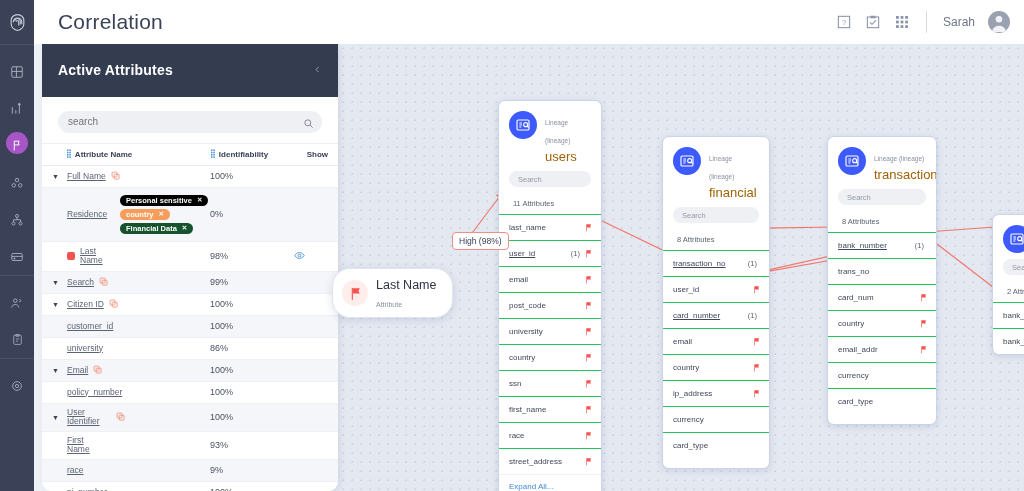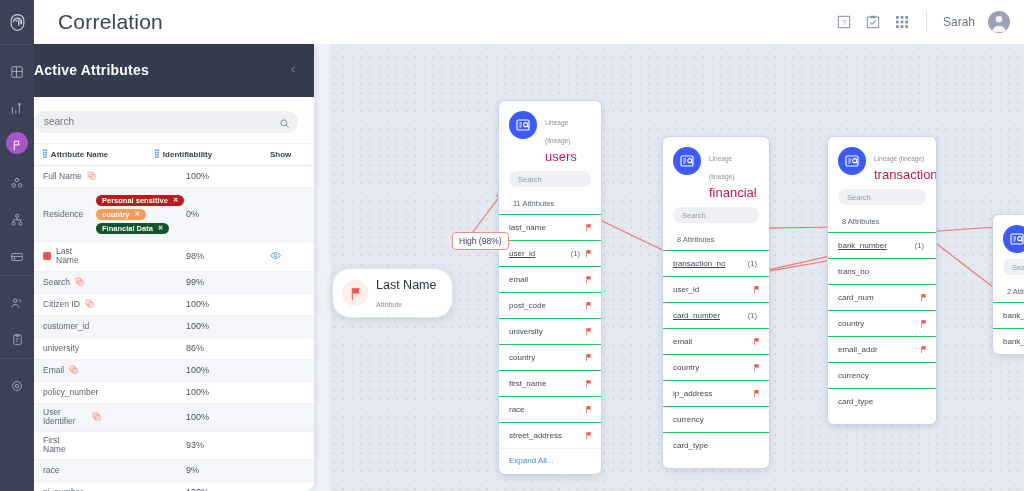--- a/index.html
+++ b/index.html
@@ -67,21 +67,21 @@
     position: absolute; left: 330px; top: 44px; right: 0; bottom: 0;
     background-color: #e4e8f1;
     background-image: radial-gradient(#cdd4e2 1px, transparent 1px);
     background-size: 9px 9px;
     overflow: hidden;
   }
   .canvas-lines { position: absolute; left: 0; top: 0; width: 694px; height: 447px; }
 
   
   .panel {
-    position: absolute; left: 18px; top: 44px; width: 296px; bottom: 0;
+    position: absolute; left: 42px; top: 44px; width: 296px; bottom: 0;
     background: #fff;
     box-shadow: 2px 0 6px rgba(40,50,80,.10);
     z-index: 20;
     display: flex; flex-direction: column; border-radius: 9px;
   }
   .panel-head {
     height: 55px; background: #343c50;
     display: flex; align-items: center; padding: 0 16px;
   }
   .panel-head h2 { font-size: 14px; color: #fff; font-weight: 700; letter-spacing: .2px; }
@@ -103,36 +103,36 @@
 
   .tbl-head {
     display: flex; align-items: center;
     padding: 6px 10px 6px 10px;
     border-top: 1px solid #edeff3;
     border-bottom: 1px solid #e7eaf0;
     font-size: 8px; font-weight: 700; color: #3b4257;
   }
   .th-name { flex: 1 1 auto; display:flex; align-items:center; gap:4px; padding-left: 14px;}
   .th-ident { width: 84px; display:flex; align-items:center; gap:4px; }
-  .th-show { width: 34px; text-align: left; margin-left: 32px; }
+  .th-show { width: 34px; text-align: right; }
   .grip { color: #4a90e2; font-size: 8px; letter-spacing: -1px; line-height: 1; }
 
   .rows { flex: 1 1 auto; overflow: hidden; }
   .row {
     display: flex; align-items: center;
     min-height: 22px;
     padding: 3px 10px;
     border-bottom: 1px solid #eef0f4;
     font-size: 8.5px; color: #5c6374;
   }
   .row.alt { background: #f4f6f9; }
   .row-name { flex: 1 1 auto; display: flex; align-items: center; gap: 5px; }
   .caret { width: 10px; color: #3b4257; font-size: 7px; flex: 0 0 10px; }
   .caret.empty { visibility: hidden; }
-  .row-label { line-height: 1.15; }
+  .row-label { line-height: 1.15; text-decoration: underline; }
   .row-ident { width: 84px; font-size: 9px; color: #4a5160; }
   .row-show { width: 34px; display:flex; align-items:center; }
   .copy-ico { display:inline-block; }
   .sq-red { width: 8px; height: 8px; background: #f4534d; border-radius: 2px; flex:0 0 8px; }
   .eye { color: #3d8bd6; }
 
   .chips { display: flex; flex-direction: column; gap: 3px; align-items: flex-start; padding-left: 4px;}
   .chip {
     display: inline-flex; align-items: center; gap: 5px;
     border-radius: 9px; padding: 1px 6px;
@@ -147,21 +147,21 @@
     box-shadow: 0 2px 7px rgba(50,70,120,.14);
     overflow: hidden;
   }
   .node-head { padding: 10px 10px 6px 10px; display: flex; align-items: flex-start; gap: 8px; }
   .node-badge {
     width: 28px; height: 28px; border-radius: 50%;
     background: #3d5afe; flex: 0 0 28px;
     display: flex; align-items: center; justify-content: center;
   }
   .node-kicker { font-size: 6.5px; color: #8a90a0; line-height: 1.3; }
-  .node-title { font-size: 13px; color: #be185d; font-weight: 400; line-height: 1.25; }
+  .node-title { font-size: 13px; color: #a16207; font-weight: 400; line-height: 1.25; }
   .node-search-wrap { padding: 0 10px 9px 10px; }
   .node-search {
     height: 16px; border-radius: 8px; background: #eef0f4;
     display: flex; align-items: center; padding: 0 9px;
     font-size: 7.5px; color: #9399a8;
   }
   .node-count {
     font-size: 7.5px; color: #5c6374; padding: 3px 22px 6px 14px;
   }
   .attr {
@@ -435,20 +435,29 @@
     <div class="attr">
         <span class="an">country</span>
         <span class="flag">
           <svg width="9" height="9" viewBox="0 0 24 24" fill="currentColor">
             <path d="M6 22V3h1.8v19z"></path>
             <path d="M8 3.6h11l-2.4 4.2L19 12H8z"></path>
           </svg>
         </span>
       </div>
     <div class="attr">
+        <span class="an">ssn</span>
+        <span class="flag">
+          <svg width="9" height="9" viewBox="0 0 24 24" fill="currentColor">
+            <path d="M6 22V3h1.8v19z"></path>
+            <path d="M8 3.6h11l-2.4 4.2L19 12H8z"></path>
+          </svg>
+        </span>
+      </div>
+    <div class="attr">
         <span class="an">first_name</span>
         <span class="flag">
           <svg width="9" height="9" viewBox="0 0 24 24" fill="currentColor">
             <path d="M6 22V3h1.8v19z"></path>
             <path d="M8 3.6h11l-2.4 4.2L19 12H8z"></path>
           </svg>
         </span>
       </div>
     <div class="attr">
         <span class="an">race</span>
@@ -677,21 +686,21 @@
         </span>
         <span class="row-ident">100%</span>
         <span class="row-show"></span>
       </div>
 
       <div class="row alt" style="min-height:54px;">
         <span class="row-name" style="align-items:center;">
           <span class="caret empty">▼</span>
           <span class="row-label" style="width:44px;">Residence</span>
           <span class="chips">
-            <span class="chip" style="background:#b91c1c">
+            <span class="chip" style="background:#000000">
                 <span>Personal sensitive</span>
                 <span class="x">✕</span>
               </span>
             <span class="chip" style="background:#f79d5c">
                 <span>country</span>
                 <span class="x">✕</span>
               </span>
             <span class="chip" style="background:#14532d">
                 <span>Financial Data</span>
                 <span class="x">✕</span>

